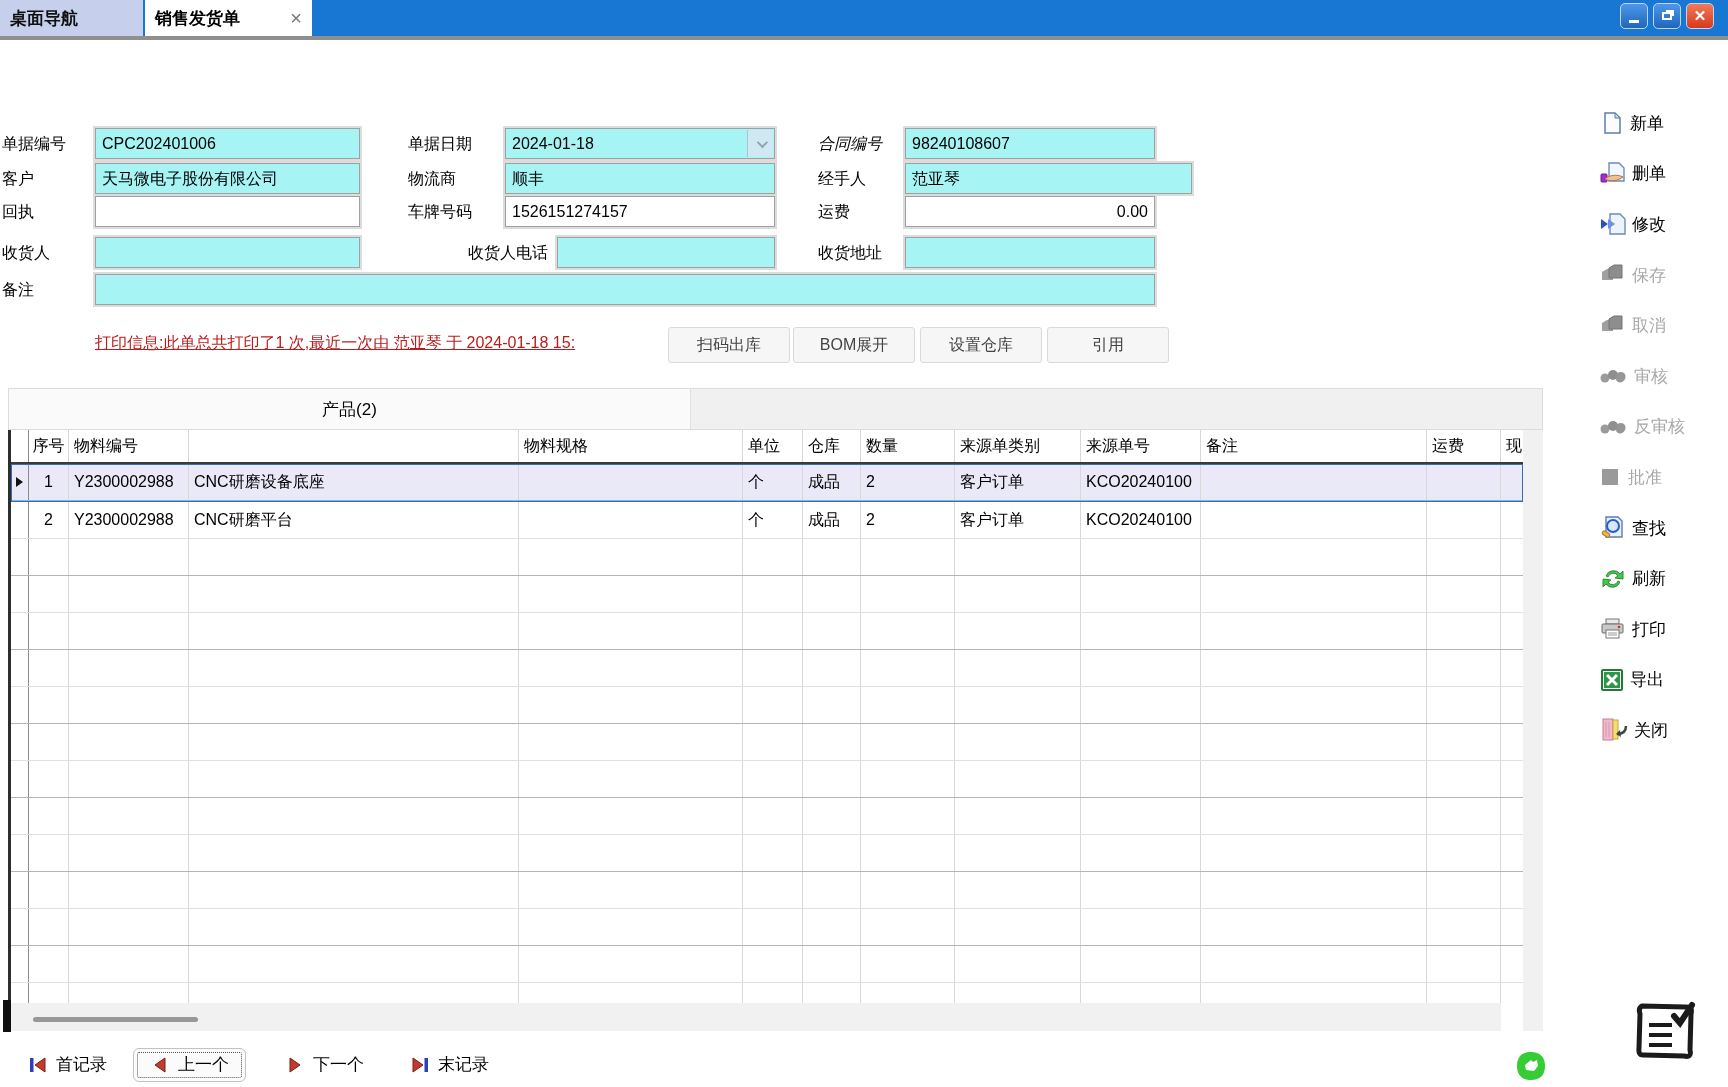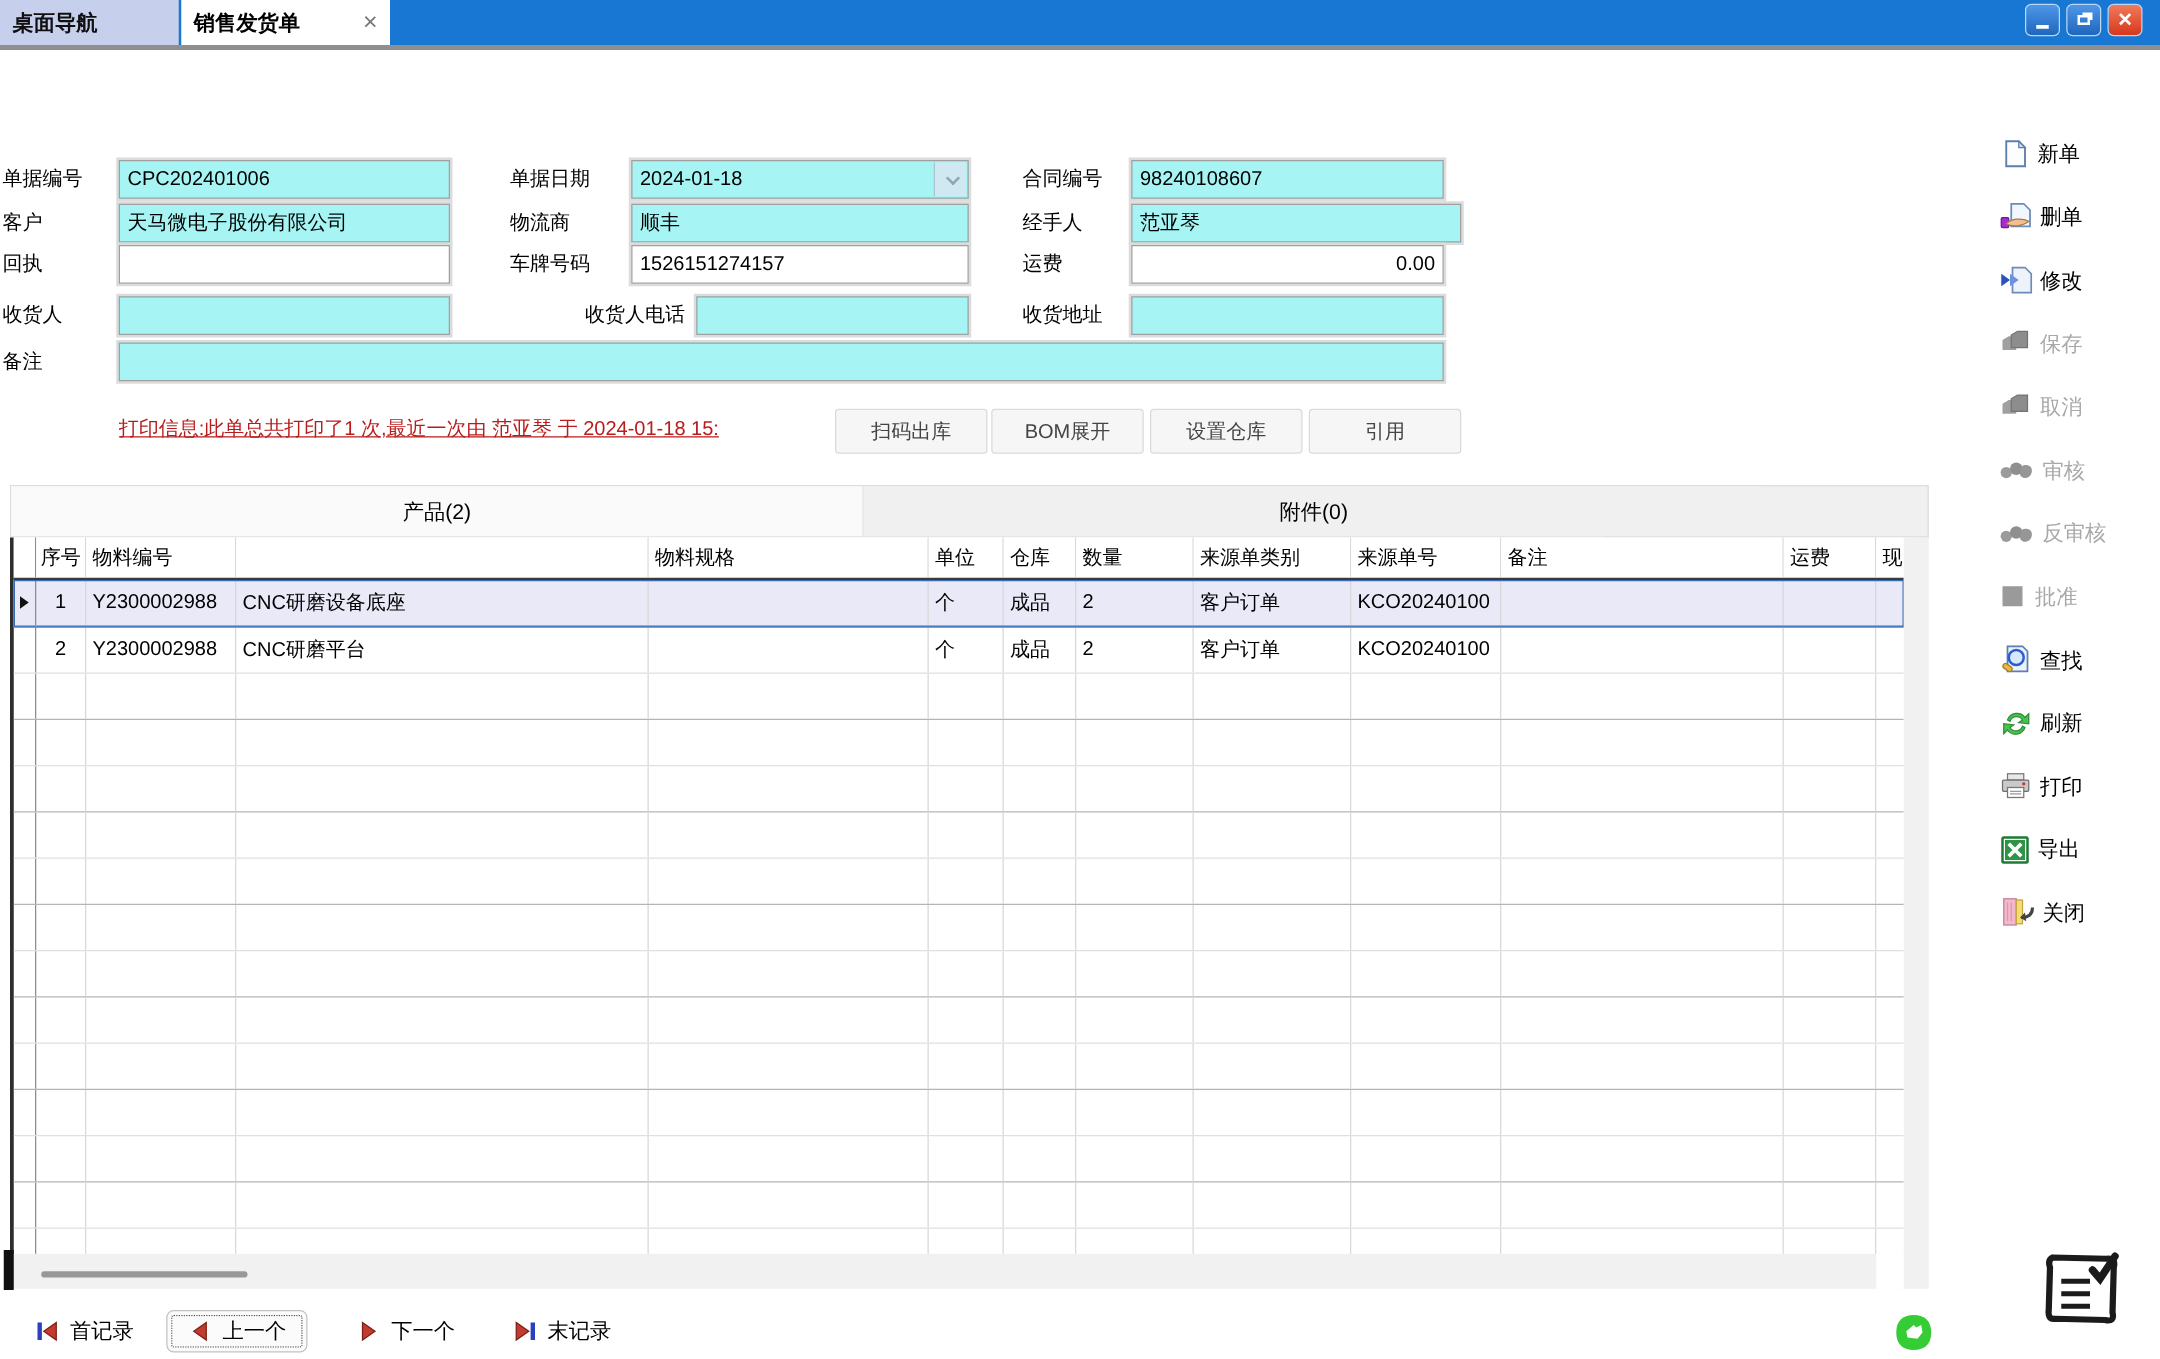--- a/index.html
+++ b/index.html
@@ -99,29 +99,29 @@
 
 <div class="flabel" style="left:2px;top:128px;">单据编号</div>
 <div class="ffield cyan" style="left:95px;top:128px;width:265px;">CPC202401006</div>
 <div class="flabel" style="left:408px;top:128px;">单据日期</div>
 <div class="ffield cyan" style="left:505px;top:128px;width:270px;">
   <span>2024-01-18</span>
   <span class="date-drop">
       <span class="chev"></span>
     </span>
 </div>
-<div class="flabel" style="left:818px;top:128px;">合同编号</div>
+<div class="flabel" style="left:818px;top:128px;font-style:italic;">合同编号</div>
 <div class="ffield cyan" style="left:905px;top:128px;width:250px;">98240108607</div>
 
 <div class="flabel" style="left:2px;top:163px;">客户</div>
 <div class="ffield cyan" style="left:95px;top:163px;width:265px;">天马微电子股份有限公司</div>
 <div class="flabel" style="left:408px;top:163px;">物流商</div>
 <div class="ffield cyan" style="left:505px;top:163px;width:270px;">顺丰</div>
 <div class="flabel" style="left:818px;top:163px;">经手人</div>
-<div class="ffield cyan" style="left:905px;top:163px;width:264px;">范亚琴</div>
+<div class="ffield cyan" style="left:905px;top:163px;width:287px;">范亚琴</div>
 
 <div class="flabel" style="left:2px;top:196px;">回执</div>
 <div class="ffield" style="left:95px;top:196px;width:265px;"></div>
 <div class="flabel" style="left:408px;top:196px;">车牌号码</div>
 <div class="ffield" style="left:505px;top:196px;width:270px;">1526151274157</div>
 <div class="flabel" style="left:818px;top:196px;">运费</div>
 <div class="ffield num" style="left:905px;top:196px;width:250px;">0.00</div>
 
 <div class="flabel" style="left:2px;top:237px;">收货人</div>
 <div class="ffield cyan" style="left:95px;top:237px;width:265px;"></div>
@@ -135,23 +135,20 @@
 
 <div class="print-info">打印信息:此单总共打印了1 次,最近一次由 范亚琴 于 2024-01-18 15:</div>
 <div class="tool-btn" style="left:668px;">扫码出库</div>
 <div class="tool-btn" style="left:793px;">BOM展开</div>
 <div class="tool-btn" style="left:920px;">设置仓库</div>
 <div class="tool-btn" style="left:1047px;">引用</div>
 
 <div class="page-tabs">
   <div class="ptab ptab-product">
     <span>产品(2)</span>
-  </div>
-  <div class="ptab ptab-attach">
-    <span>附件(0)</span>
   </div>
 </div>
 
 <div class="grid" id="grid">
     <div class="grow ghead">
       <div class="gcell gsel" style="width: 18px;"></div>
       <div class="gcell seqc" style="width: 40px;">序号</div>
       <div class="gcell " style="width: 120px;">物料编号</div>
       <div class="gcell hl-col " style="width: 330px;"></div>
       <div class="gcell " style="width: 224px;">物料规格</div>

